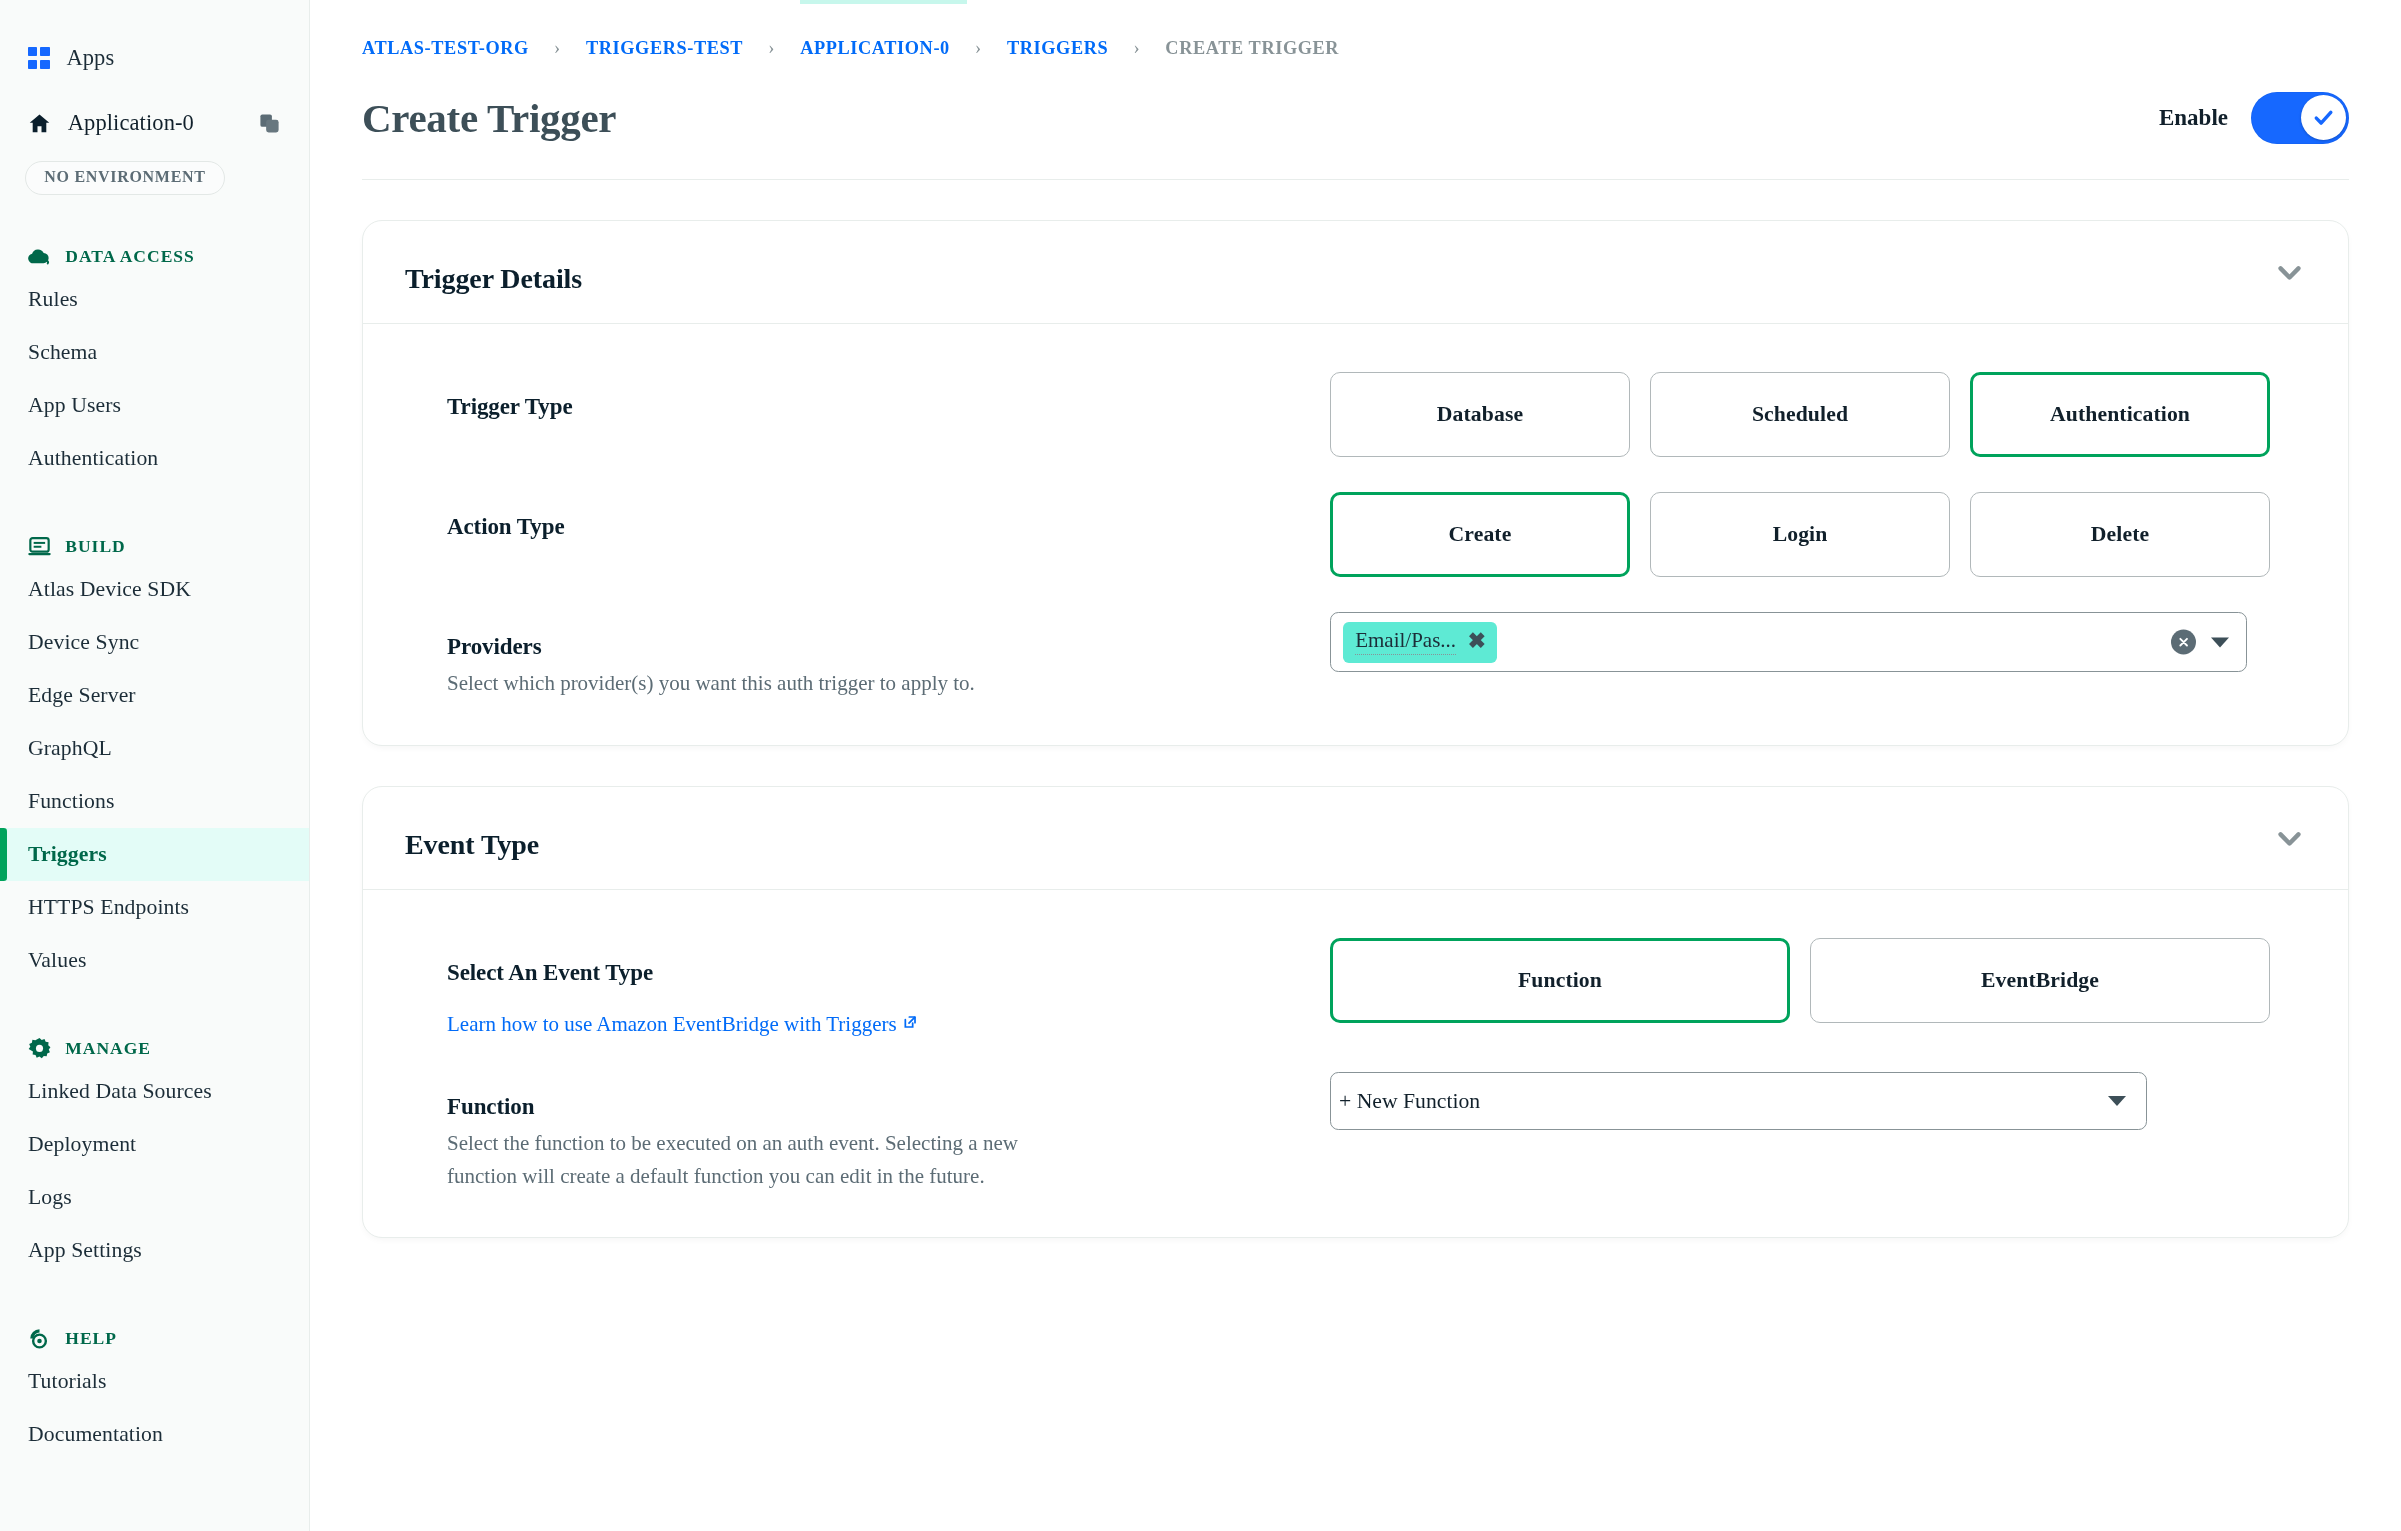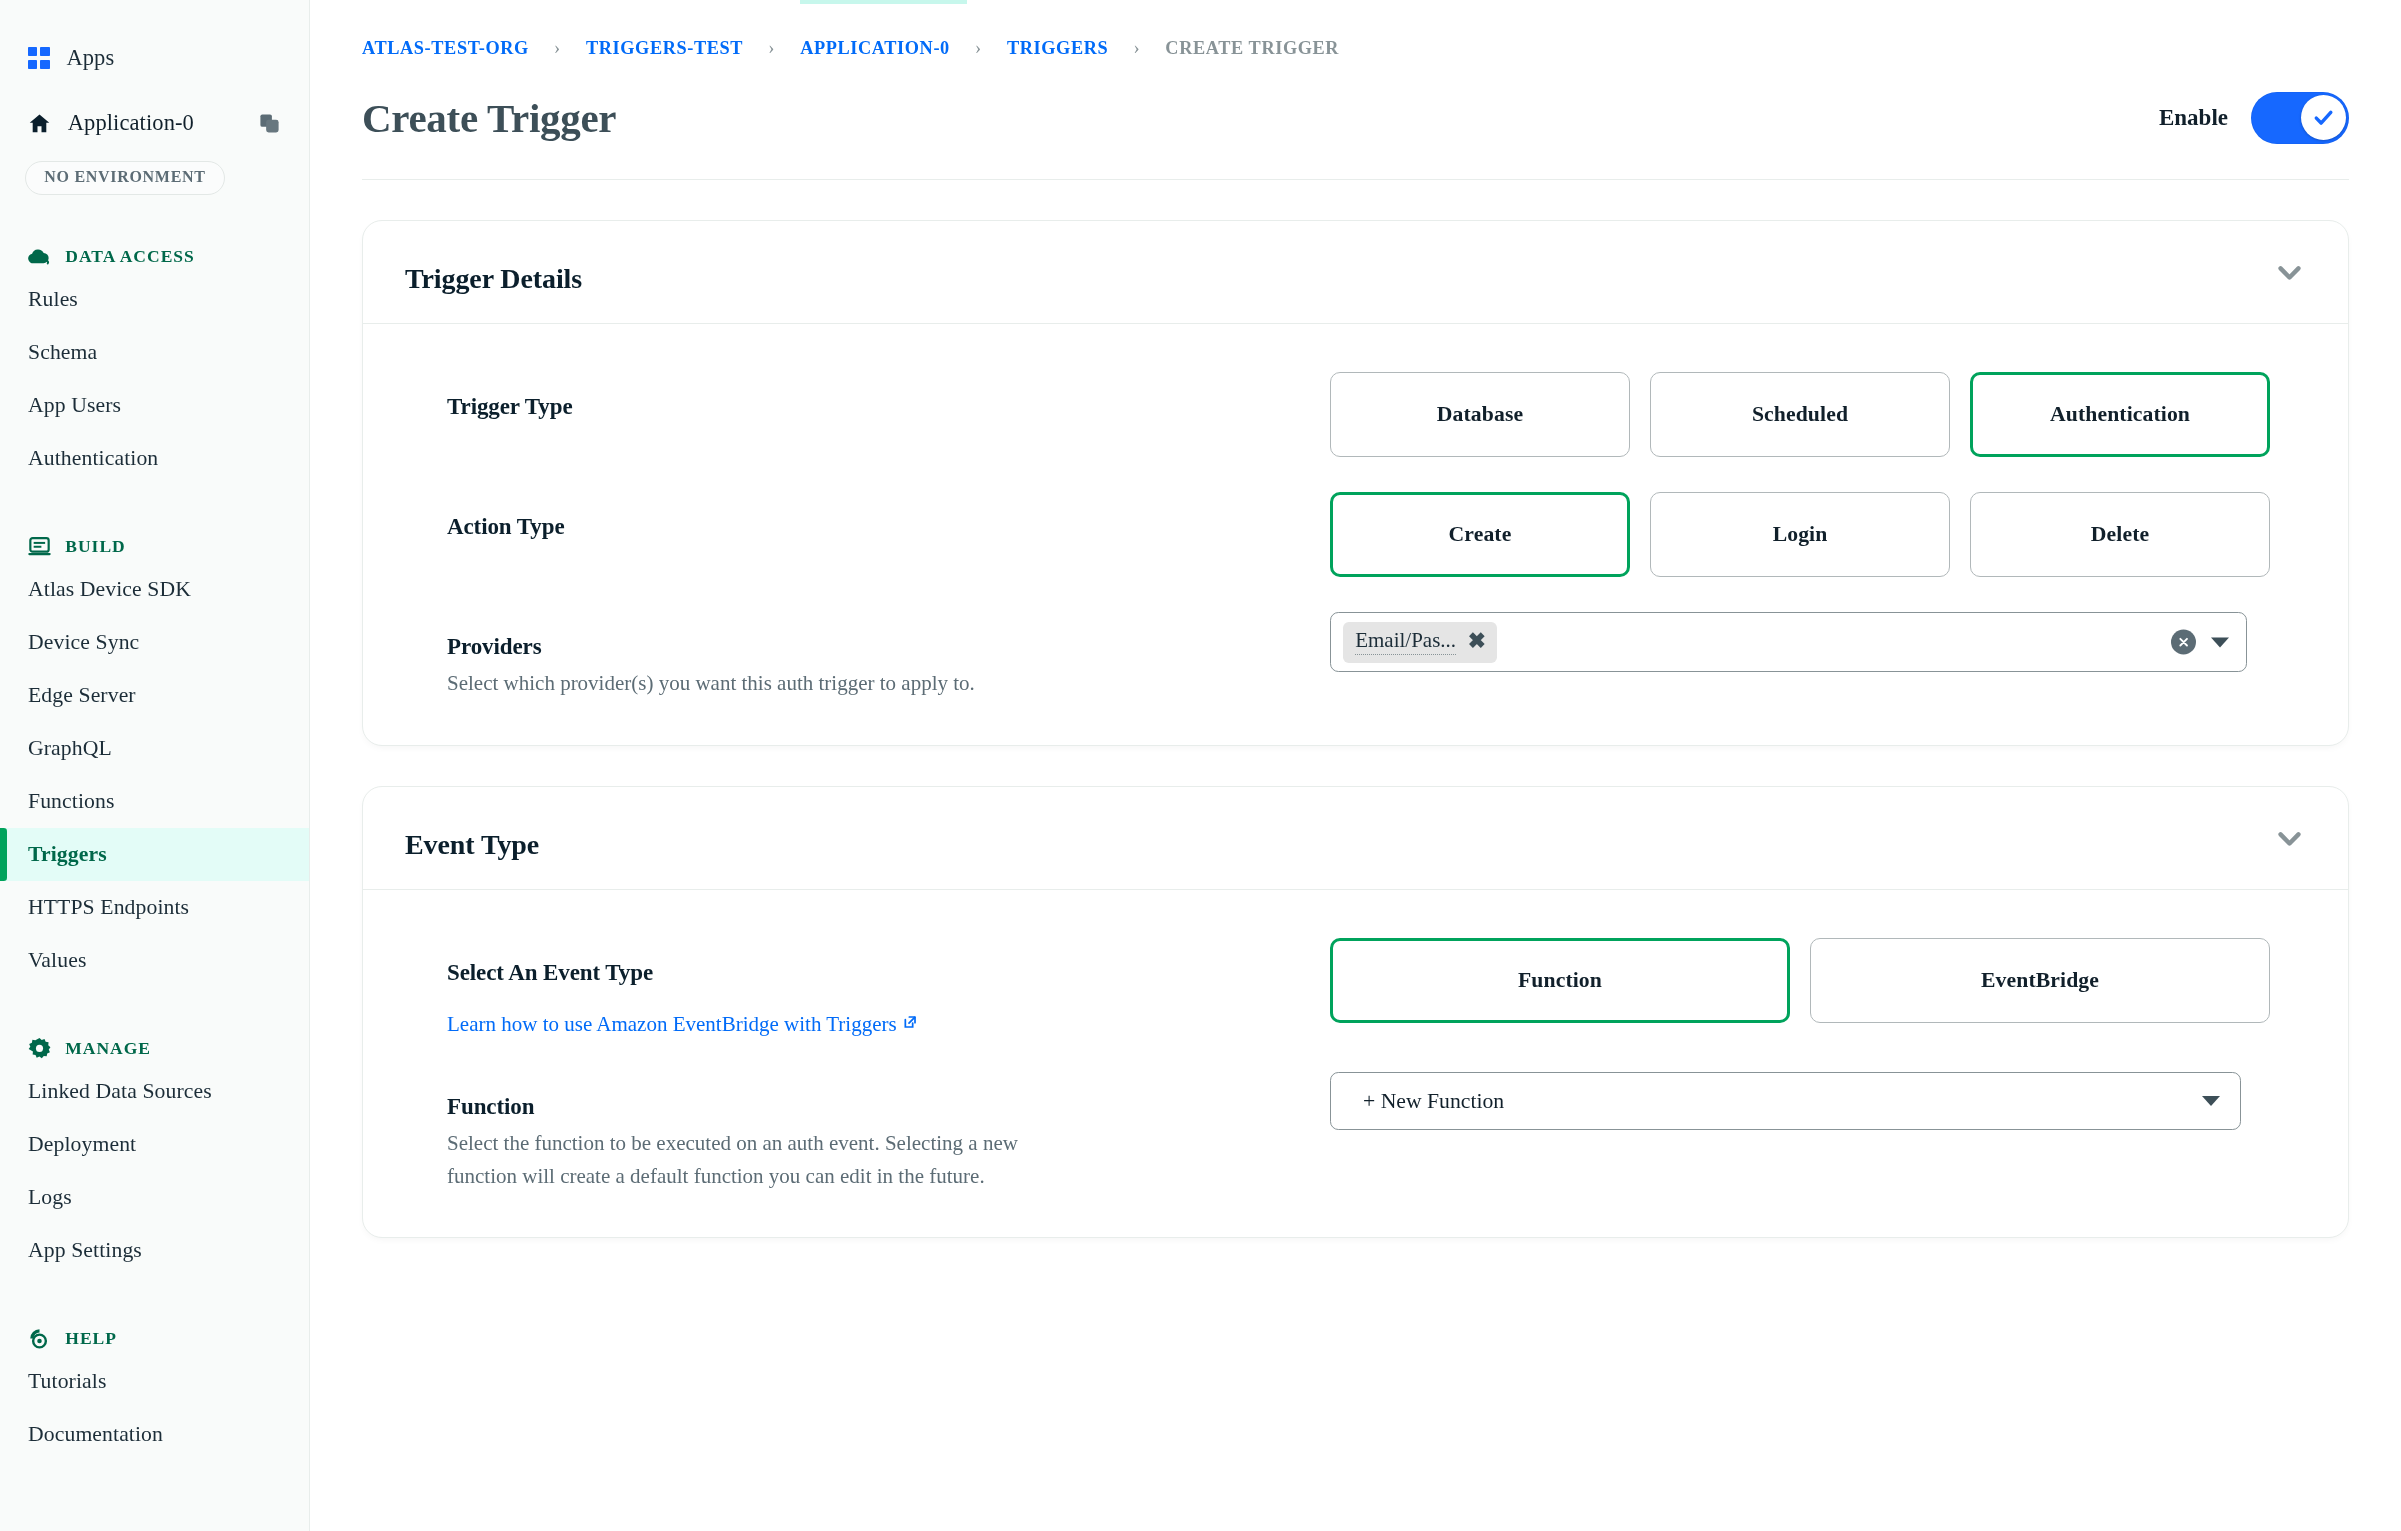--- a/index.html
+++ b/index.html
@@ -311,21 +311,21 @@
     display: flex;
     align-items: center;
     padding: 8.3px 11.7px 8.3px 11.7px;
     cursor: text;
     position: relative;
   }
   .chip {
     display: inline-flex;
     align-items: center;
     gap: 11.7px;
-    background: #e5e5e5;
+    background: #5eead4;
     border-radius: 5.8px;
     padding: 6.7px 10.8px 7.5px 12.5px;
     max-width: 192px;
   }
   .chip-text {
     font-size: 21px;
     color: #1c2d38;
     border-bottom: 1.7px dotted #889397;
     padding-bottom: 0.8px;
     white-space: nowrap;
@@ -358,29 +358,29 @@
   .caret-down {
     width: 0; height: 0;
     border-left: 9.2px solid transparent;
     border-right: 9.2px solid transparent;
     border-top: 10.8px solid #3d4f58;
     cursor: pointer;
   }
 
   
   .select-box {
-    width: 911px;
+    width: 817px;
     height: 58px;
     border: 0.8px solid #889397;
     border-radius: 8.3px;
     background: #ffffff;
     display: flex;
     align-items: center;
     justify-content: space-between;
-    padding: 0 20px 0 32px;
+    padding: 0 20px 0 8px;
     cursor: pointer;
   }
   .select-value { font-size: 21.7px; color: #11202b; }
 </style>
 </head>
 <body>
 
 <div id="progress-sliver"></div>
 
 <div id="app">

